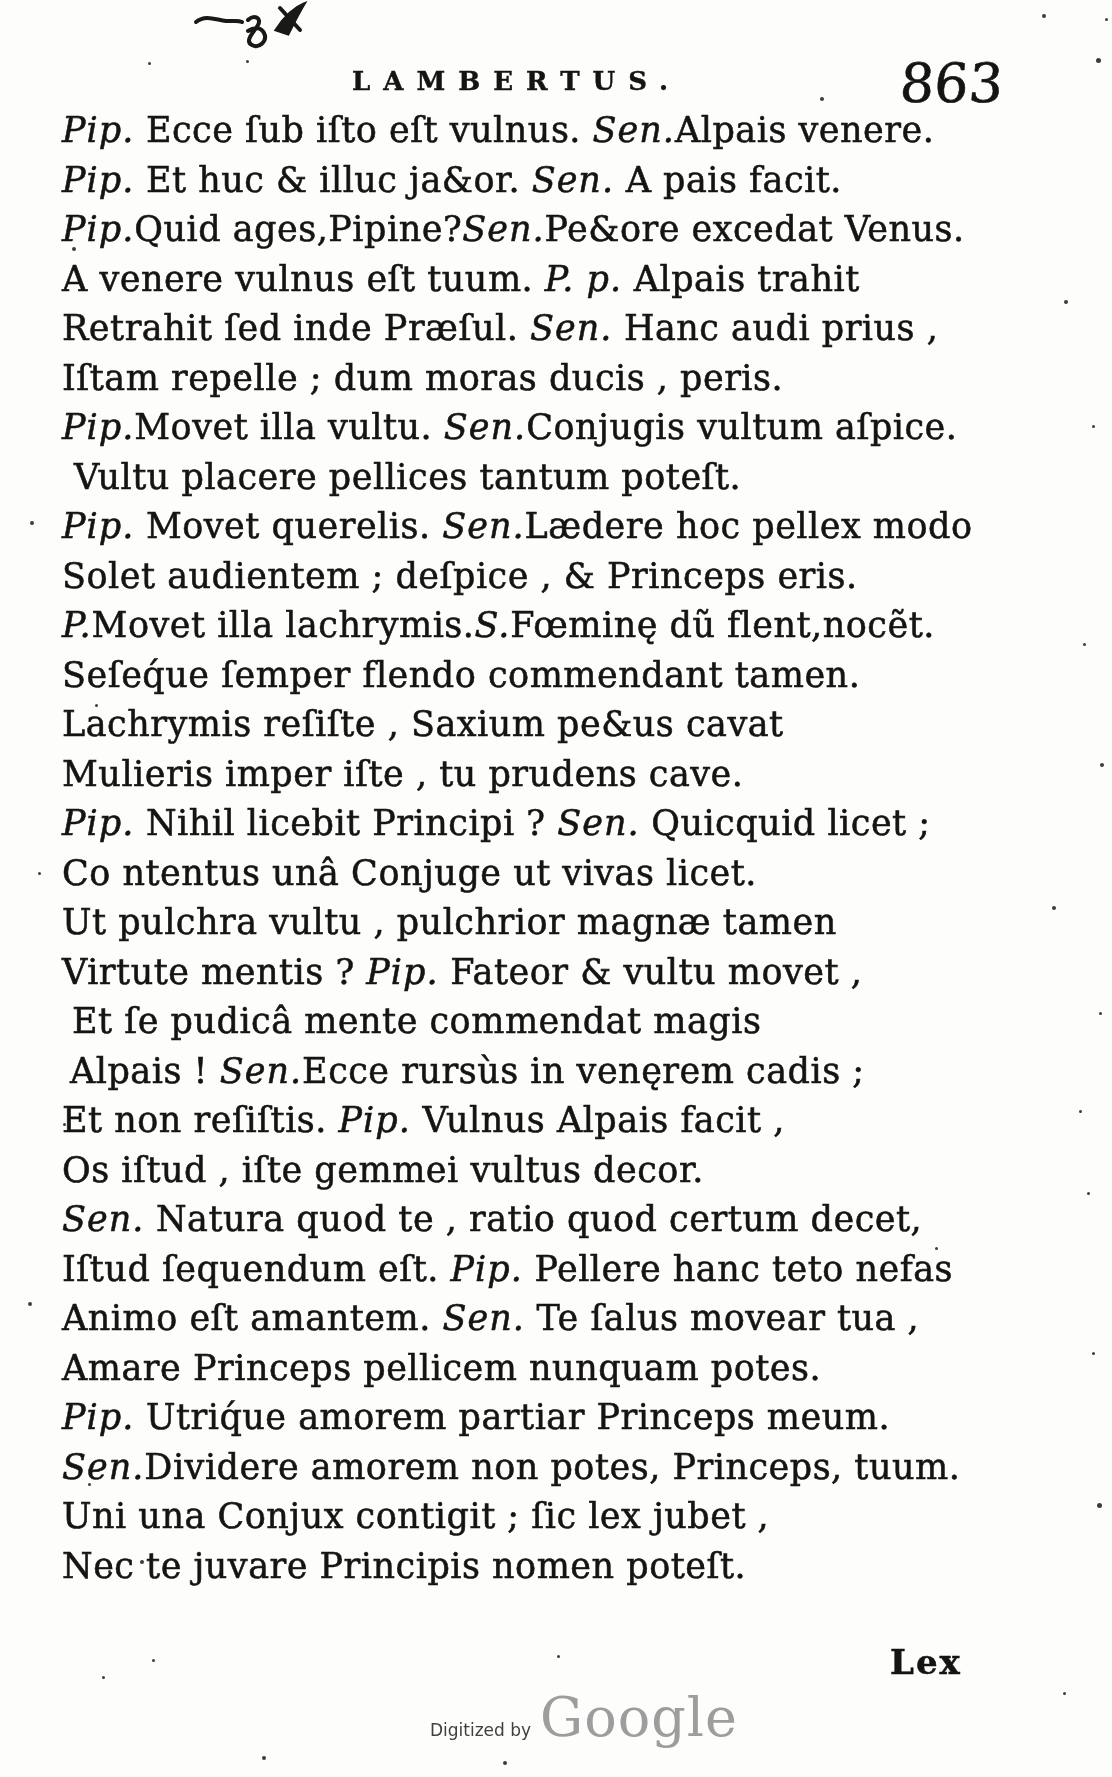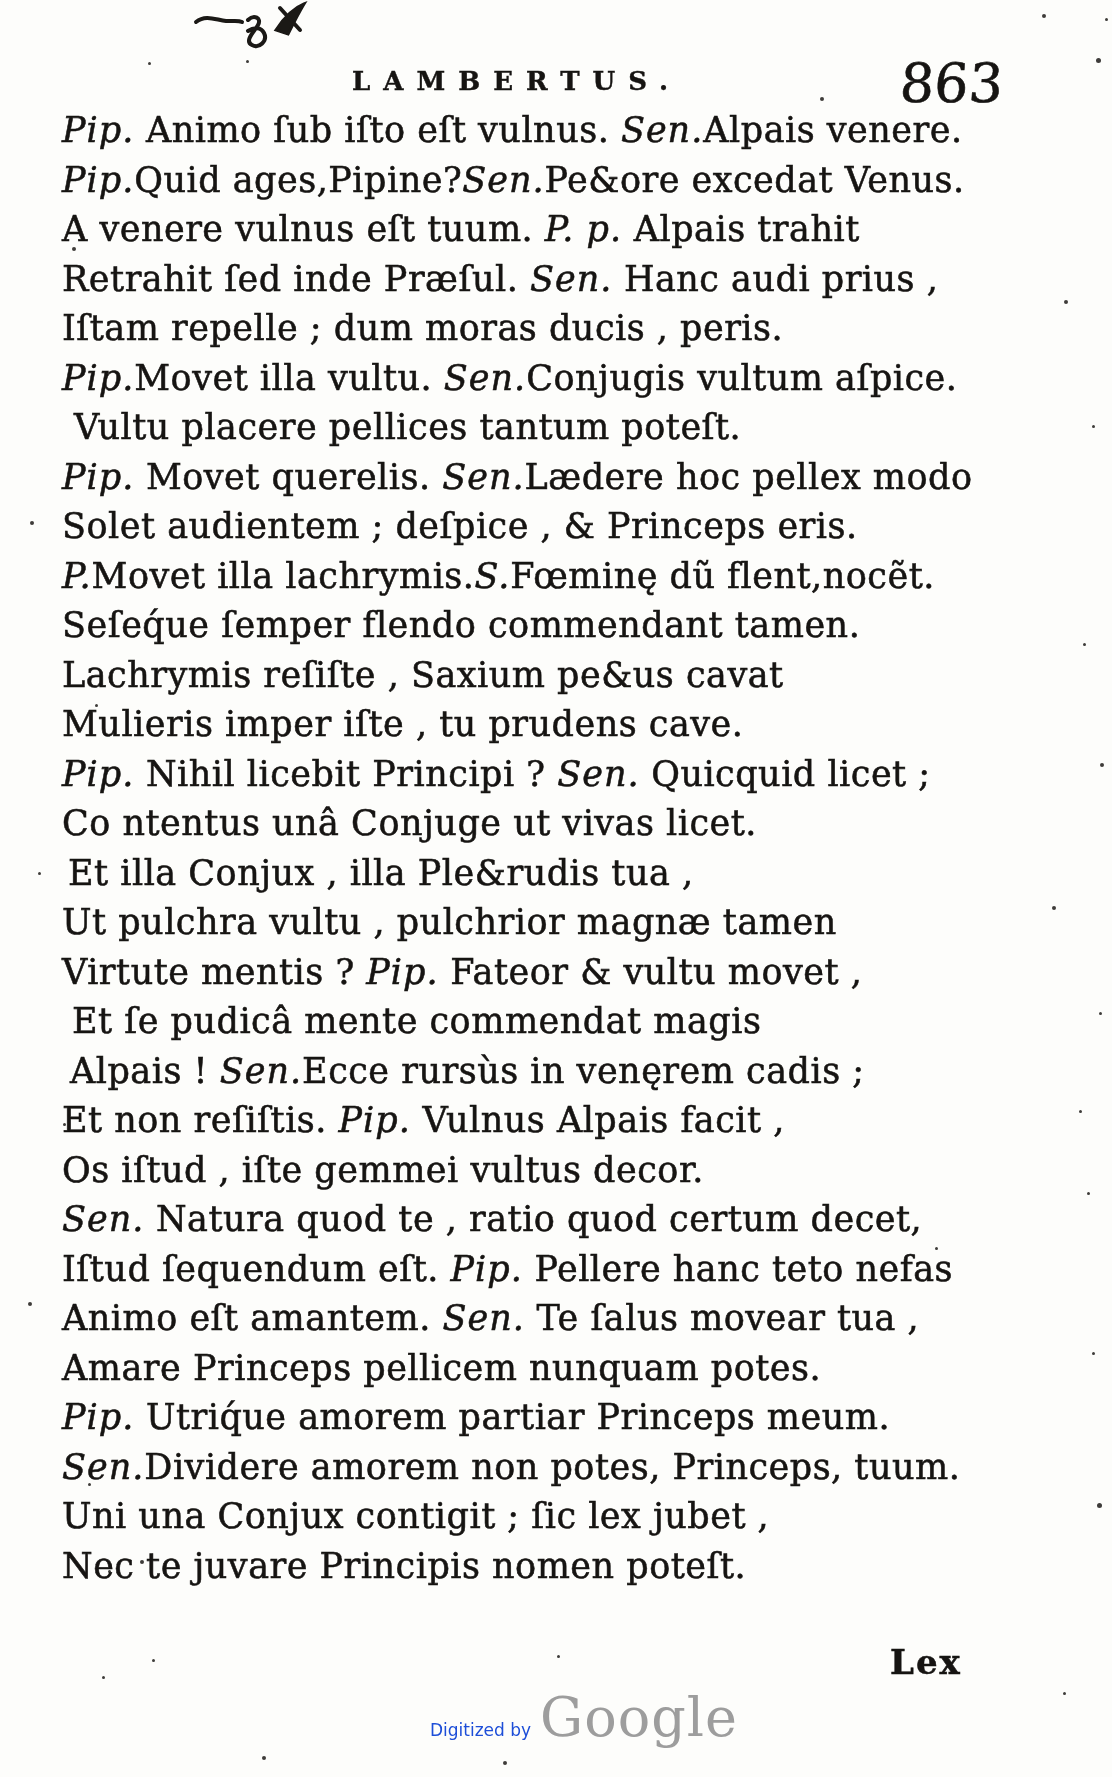--- a/index.html
+++ b/index.html
@@ -44,21 +44,21 @@
   }
   .watermark{
     position:absolute;top:1686px;left:0;width:100%;
     display:flex;align-items:baseline;justify-content:center;
     transform:translateX(28px);
     gap:9px;
     pointer-events:none;
   }
   .wm-prefix{
     font-family:"DejaVu Sans",sans-serif;
-    font-size:17px;color:#1d4ed8;
+    font-size:17px;color:#404040;
   }
   .wm-logo{
     font-family:"DejaVu Serif",serif;
     font-size:54px;color:#9d9d9d;
     font-weight:normal;letter-spacing:1px;
   }
   .squiggle{position:absolute;top:0;left:192px;}
   .speck{position:absolute;background:#1c1a18;border-radius:50%;opacity:.85;}
 </style>
 </head>
@@ -71,36 +71,36 @@
     <path d="M56 20 c 6 -6, 14 -2, 10 5 c -4 7, -14 16, -6 20 c 7 4, 16 -4, 12 -12 c -3 -6, -10 -6, -16 -2" fill="none" stroke="#1b1916" stroke-width="4" stroke-linecap="round"></path>
     <path d="M84 30 C 92 18, 102 8, 112 4 C 106 14, 100 26, 96 34 Z" fill="#1b1916" stroke="#1b1916" stroke-width="3"></path>
     <path d="M88 8 L 108 30" fill="none" stroke="#1b1916" stroke-width="4" stroke-linecap="round"></path>
   </svg>
 
   <div class="header-title">LAMBERTUS.</div>
 
   <div class="page-number">863</div>
 
   <div class="poem">
-      <div class="line"><span class="sp">Pip.</span><span> Animo ſub iſto eſt vulnus. </span><span class="sp">Sen.</span><span>Alpais venere.</span></div>
+      <div class="line"><span class="sp">Pip.</span><span> Ecce ſub iſto eſt vulnus. </span><span class="sp">Sen.</span><span>Alpais venere.</span></div>
+      <div class="line"><span class="sp">Pip.</span><span> Et huc &amp; illuc ja&amp;or. </span><span class="sp">Sen.</span><span> A pais facit.</span></div>
       <div class="line"><span class="sp">Pip.</span><span>Quid ages,Pipine?</span><span class="sp">Sen.</span><span>Pe&amp;ore excedat Venus.</span></div>
       <div class="line"><span>A venere vulnus eſt tuum.  </span><span class="sp">P. p.</span><span> Alpais trahit</span></div>
       <div class="line"><span>Retrahit ſed inde Præſul. </span><span class="sp">Sen.</span><span> Hanc audi prius ,</span></div>
       <div class="line"><span>Iſtam repelle ; dum moras  ducis , peris.</span></div>
       <div class="line"><span class="sp">Pip.</span><span>Movet illa vultu. </span><span class="sp">Sen.</span><span>Conjugis vultum aſpice.</span></div>
       <div class="line" style="margin-left: 12px;"><span>Vultu placere pellices tantum poteſt.</span></div>
       <div class="line"><span class="sp">Pip.</span><span> Movet querelis. </span><span class="sp">Sen.</span><span>Lædere hoc pellex modo</span></div>
       <div class="line"><span>Solet  audientem ; deſpice ,  &amp;  Princeps  eris.</span></div>
       <div class="line"><span class="sp">P.</span><span>Movet illa lachrymis.</span><span class="sp">S.</span><span>Fœminę dũ flent,nocẽt.</span></div>
       <div class="line"><span>Seſeq́ue ſemper flendo commendant  tamen.</span></div>
       <div class="line"><span>Lachrymis reſiſte , Saxium pe&amp;us cavat</span></div>
       <div class="line"><span>Mulieris  imper iſte , tu  prudens cave.</span></div>
       <div class="line"><span class="sp">Pip.</span><span> Nihil licebit Principi ? </span><span class="sp">Sen.</span><span>  Quicquid licet ;</span></div>
       <div class="line"><span>Co ntentus unâ Conjuge ut vivas licet.</span></div>
-      <div class="line" style="margin-left: 6px;"><span>Et illa Conjux , illa  Ple&amp;rudis tua ,</span></div>
       <div class="line"><span>Ut pulchra vultu , pulchrior  magnæ tamen</span></div>
       <div class="line"><span>Virtute mentis ? </span><span class="sp">Pip.</span><span>  Fateor &amp; vultu movet ,</span></div>
       <div class="line" style="margin-left: 10px;"><span>Et ſe pudicâ mente commendat magis</span></div>
       <div class="line" style="margin-left: 8px;"><span>Alpais ! </span><span class="sp">Sen.</span><span>Ecce rursùs in venęrem cadis ;</span></div>
       <div class="line"><span>Et non reſiſtis. </span><span class="sp">Pip.</span><span> Vulnus  Alpais facit ,</span></div>
       <div class="line"><span>Os iſtud , iſte gemmei  vultus decor.</span></div>
       <div class="line"><span class="sp">Sen.</span><span> Natura quod te , ratio quod  certum decet,</span></div>
       <div class="line"><span>Iſtud ſequendum eſt.  </span><span class="sp">Pip.</span><span> Pellere hanc teto nefas</span></div>
       <div class="line"><span>Animo eſt amantem. </span><span class="sp">Sen.</span><span> Te ſalus movear tua ,</span></div>
       <div class="line"><span>Amare  Princeps pellicem nunquam potes.</span></div>

